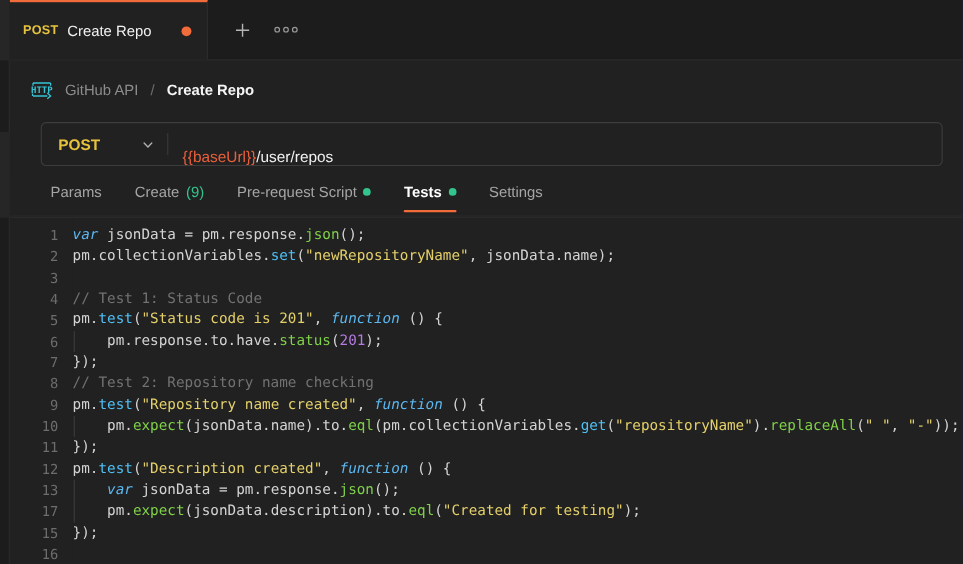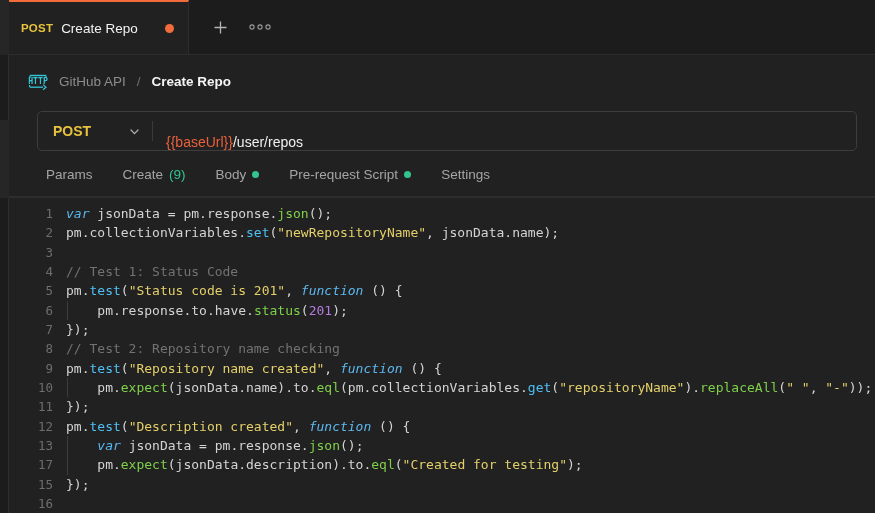--- a/index.html
+++ b/index.html
@@ -356,25 +356,25 @@
 
     <div class="subtabs">
       <div class="subtab">
         <span>Params</span>
       </div>
       <div class="subtab">
         <span>Create</span>
         <span class="count-green">(9)</span>
       </div>
       <div class="subtab">
-        <span>Body</span>
+        <span>Pre-request Script</span>
         <span class="dot-green"></span>
       </div>
-      <div class="subtab">
-        <span>Pre-request Script</span>
+      <div class="subtab active">
+        <span>Tests</span>
         <span class="dot-green"></span>
       </div>
       <div class="subtab">
         <span>Settings</span>
       </div>
     </div>
 
     <div class="editor">
       <div class="ed-topline"></div>
       <div class="gutter" id="gutter">

